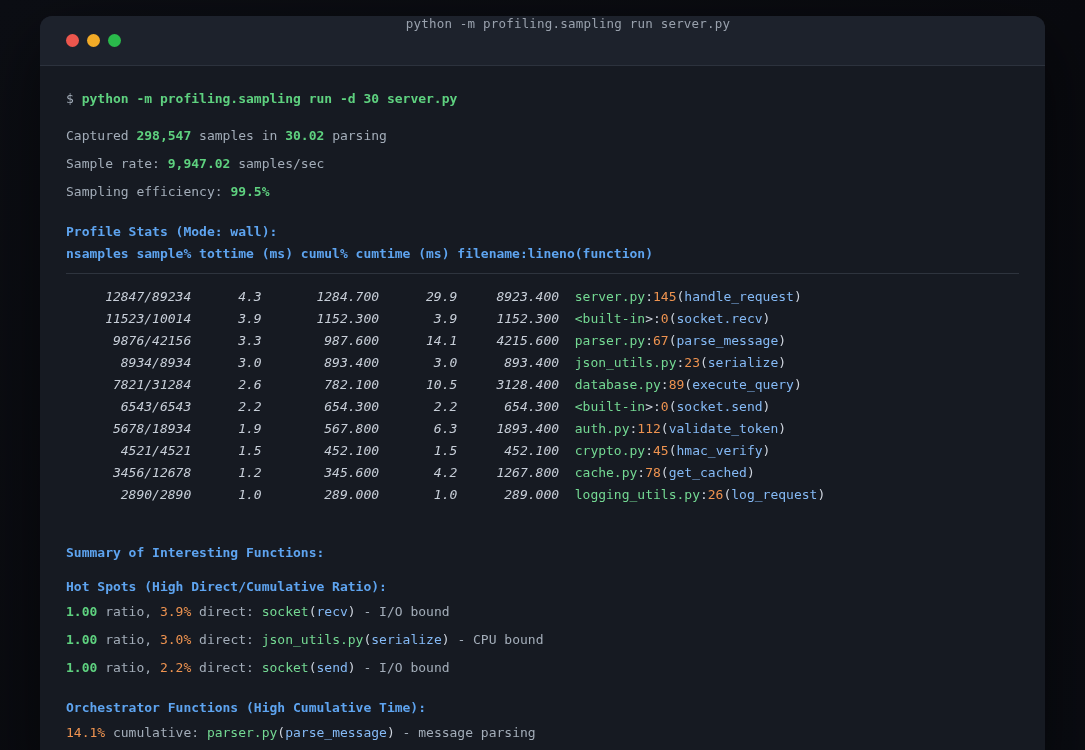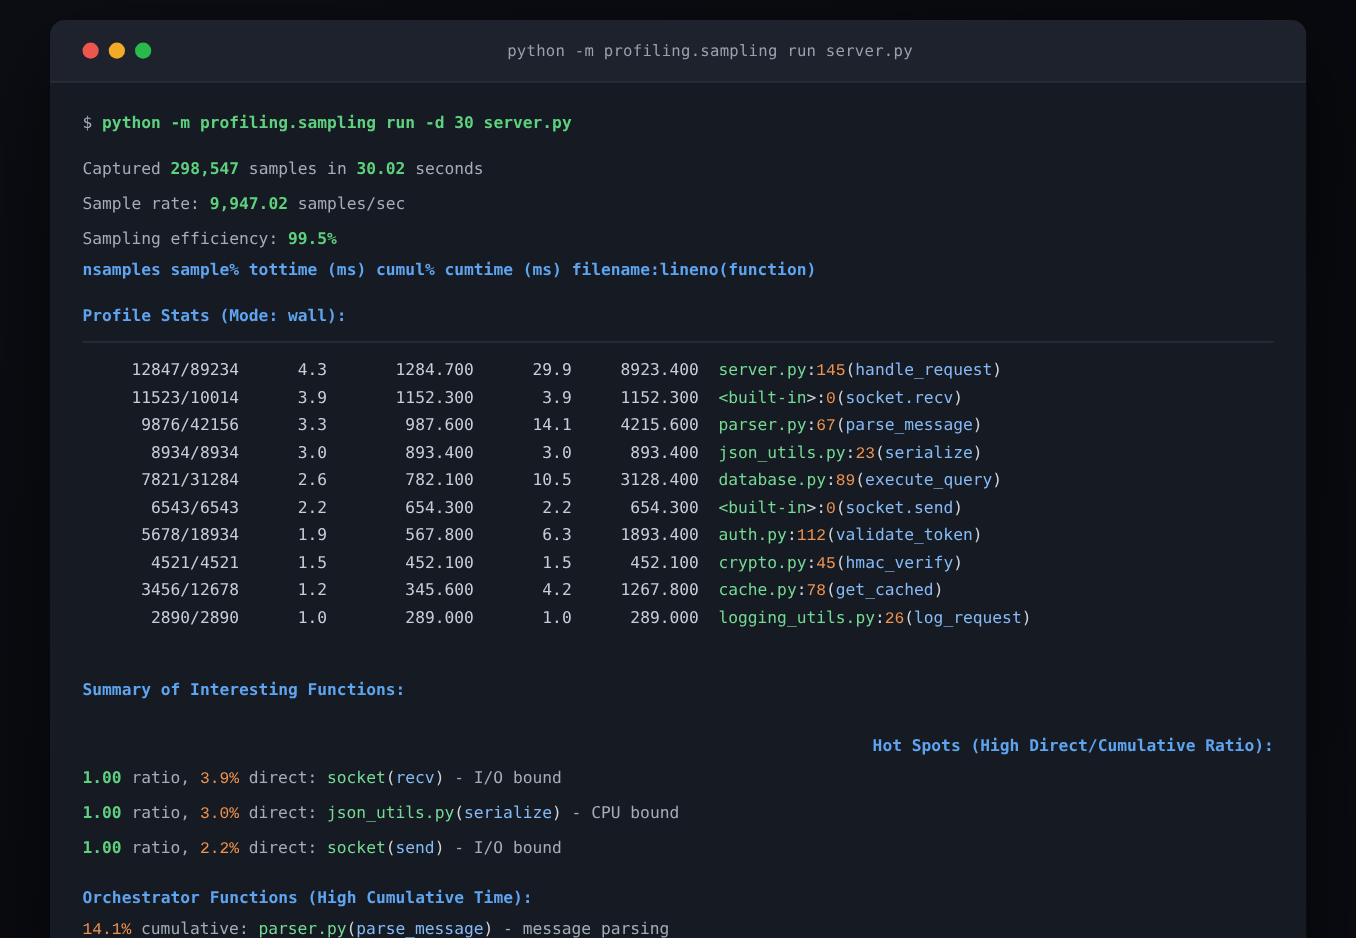--- a/index.html
+++ b/index.html
@@ -15,21 +15,20 @@
     background: var(--bg_window);
     border-radius: 12px;
     overflow: hidden;
     box-shadow: 0 24px 70px rgba(0,0,0,0.55);
   }
   .titlebar {
     height: 50px;
     background: var(--bg_titlebar);
     border-bottom: 1px solid var(--border_titlebar);
     display: flex;
-    align-items: center;
   }
   .traffic-lights { display: flex; align-items: center; gap: 8px; padding-left: 26px; }
   .tl { width: 13px; height: 13px; border-radius: 50%; display: inline-block; cursor: pointer; }
   .tl.red { background: var(--light_red); }
   .tl.yellow { background: var(--light_yellow); }
   .tl.green { background: var(--light_green); }
   .titlebar .title {
     flex: 1;
     text-align: center;
     font-size: 12.5px;
@@ -40,57 +39,57 @@
   .terminal {
     padding: 24px 26px 0 26px;
     font-size: 13px;
     overflow: hidden;
   }
   .line { white-space: pre; }
   .line.cmd       { line-height: 18px; margin-bottom: 14px; }
   .line.info      { line-height: 28px; }
   .line.section   { line-height: 22px; margin-top: 15px; }
   .line.section-lg{ line-height: 22px; margin-top: 36px; }
-  .line.subsection{ line-height: 22px; margin-top: 23px; text-align: right; }
+  .line.subsection{ line-height: 22px; margin-top: 12px; }
   .line.colhead   { line-height: 22px; }
   .line.row       { line-height: 22px; }
   .line.hot       { line-height: 28px; }
   .divider {
     height: 0;
     border-top: 1px solid var(--divider);
     margin: 8px 0 12px 0;
   }
   .seg.fg        { color: var(--text_default); }
-  .seg.bright    { color: var(--text_bright); }
+  .seg.bright    { color: var(--text_bright); font-style: italic; }
   .seg.green     { color: var(--green); font-weight: bold; }
   .seg.greenfile { color: var(--green_file); }
   .seg.header    { color: var(--blue_header); font-weight: bold; }
   .seg.bluefn    { color: var(--blue_func); }
-  .seg.orange    { color: var(--orange); font-family: Liberation Mono, monospace; }
+  .seg.orange    { color: var(--orange); }
   .seg.punct     { color: var(--punct); }
 </style>
 </head>
 <body>
 
 <div class="window">
   <div class="titlebar">
     <div class="traffic-lights">
       <span class="tl red"></span>
       <span class="tl yellow"></span>
       <span class="tl green"></span>
     </div>
     <div class="title">python -m profiling.sampling run server.py</div>
   </div>
   <div class="terminal" id="terminal">
       <div class="line cmd"><span class="seg fg">$ </span><span class="seg green">python -m profiling.sampling run -d 30 server.py</span></div>
-      <div class="line info"><span class="seg fg">Captured </span><span class="seg green">298,547</span><span class="seg fg"> samples in </span><span class="seg green">30.02</span><span class="seg fg"> seconds</span></div>
+      <div class="line info"><span class="seg fg">Captured </span><span class="seg green">298,547</span><span class="seg fg"> samples in </span><span class="seg green">30.02</span><span class="seg fg"> parsing</span></div>
       <div class="line info"><span class="seg fg">Sample rate: </span><span class="seg green">9,947.02</span><span class="seg fg"> samples/sec</span></div>
       <div class="line info"><span class="seg fg">Sampling efficiency: </span><span class="seg green">99.5%</span></div>
+      <div class="line section"><span class="seg header">Profile Stats (Mode: wall):</span></div>
       <div class="line colhead"><span class="seg header">nsamples sample% tottime (ms) cumul% cumtime (ms) filename:lineno(function)</span></div>
-      <div class="line section"><span class="seg header">Profile Stats (Mode: wall):</span></div>
       <div class="divider"></div>
       <div class="line row"><span class="seg bright">     12847/89234      4.3       1284.700      29.9     8923.400  </span><span class="seg greenfile">server.py</span><span class="seg punct">:</span><span class="seg orange">145</span><span class="seg punct">(</span><span class="seg bluefn">handle_request</span><span class="seg punct">)</span></div>
       <div class="line row"><span class="seg bright">     11523/10014      3.9       1152.300       3.9     1152.300  </span><span class="seg greenfile">&lt;built-in</span><span class="seg punct">&gt;</span><span class="seg punct">:</span><span class="seg orange">0</span><span class="seg punct">(</span><span class="seg bluefn">socket.recv</span><span class="seg punct">)</span></div>
       <div class="line row"><span class="seg bright">      9876/42156      3.3        987.600      14.1     4215.600  </span><span class="seg greenfile">parser.py</span><span class="seg punct">:</span><span class="seg orange">67</span><span class="seg punct">(</span><span class="seg bluefn">parse_message</span><span class="seg punct">)</span></div>
       <div class="line row"><span class="seg bright">       8934/8934      3.0        893.400       3.0      893.400  </span><span class="seg greenfile">json_utils.py</span><span class="seg punct">:</span><span class="seg orange">23</span><span class="seg punct">(</span><span class="seg bluefn">serialize</span><span class="seg punct">)</span></div>
       <div class="line row"><span class="seg bright">      7821/31284      2.6        782.100      10.5     3128.400  </span><span class="seg greenfile">database.py</span><span class="seg punct">:</span><span class="seg orange">89</span><span class="seg punct">(</span><span class="seg bluefn">execute_query</span><span class="seg punct">)</span></div>
       <div class="line row"><span class="seg bright">       6543/6543      2.2        654.300       2.2      654.300  </span><span class="seg greenfile">&lt;built-in</span><span class="seg punct">&gt;</span><span class="seg punct">:</span><span class="seg orange">0</span><span class="seg punct">(</span><span class="seg bluefn">socket.send</span><span class="seg punct">)</span></div>
       <div class="line row"><span class="seg bright">      5678/18934      1.9        567.800       6.3     1893.400  </span><span class="seg greenfile">auth.py</span><span class="seg punct">:</span><span class="seg orange">112</span><span class="seg punct">(</span><span class="seg bluefn">validate_token</span><span class="seg punct">)</span></div>
       <div class="line row"><span class="seg bright">       4521/4521      1.5        452.100       1.5      452.100  </span><span class="seg greenfile">crypto.py</span><span class="seg punct">:</span><span class="seg orange">45</span><span class="seg punct">(</span><span class="seg bluefn">hmac_verify</span><span class="seg punct">)</span></div>
       <div class="line row"><span class="seg bright">      3456/12678      1.2        345.600       4.2     1267.800  </span><span class="seg greenfile">cache.py</span><span class="seg punct">:</span><span class="seg orange">78</span><span class="seg punct">(</span><span class="seg bluefn">get_cached</span><span class="seg punct">)</span></div>

